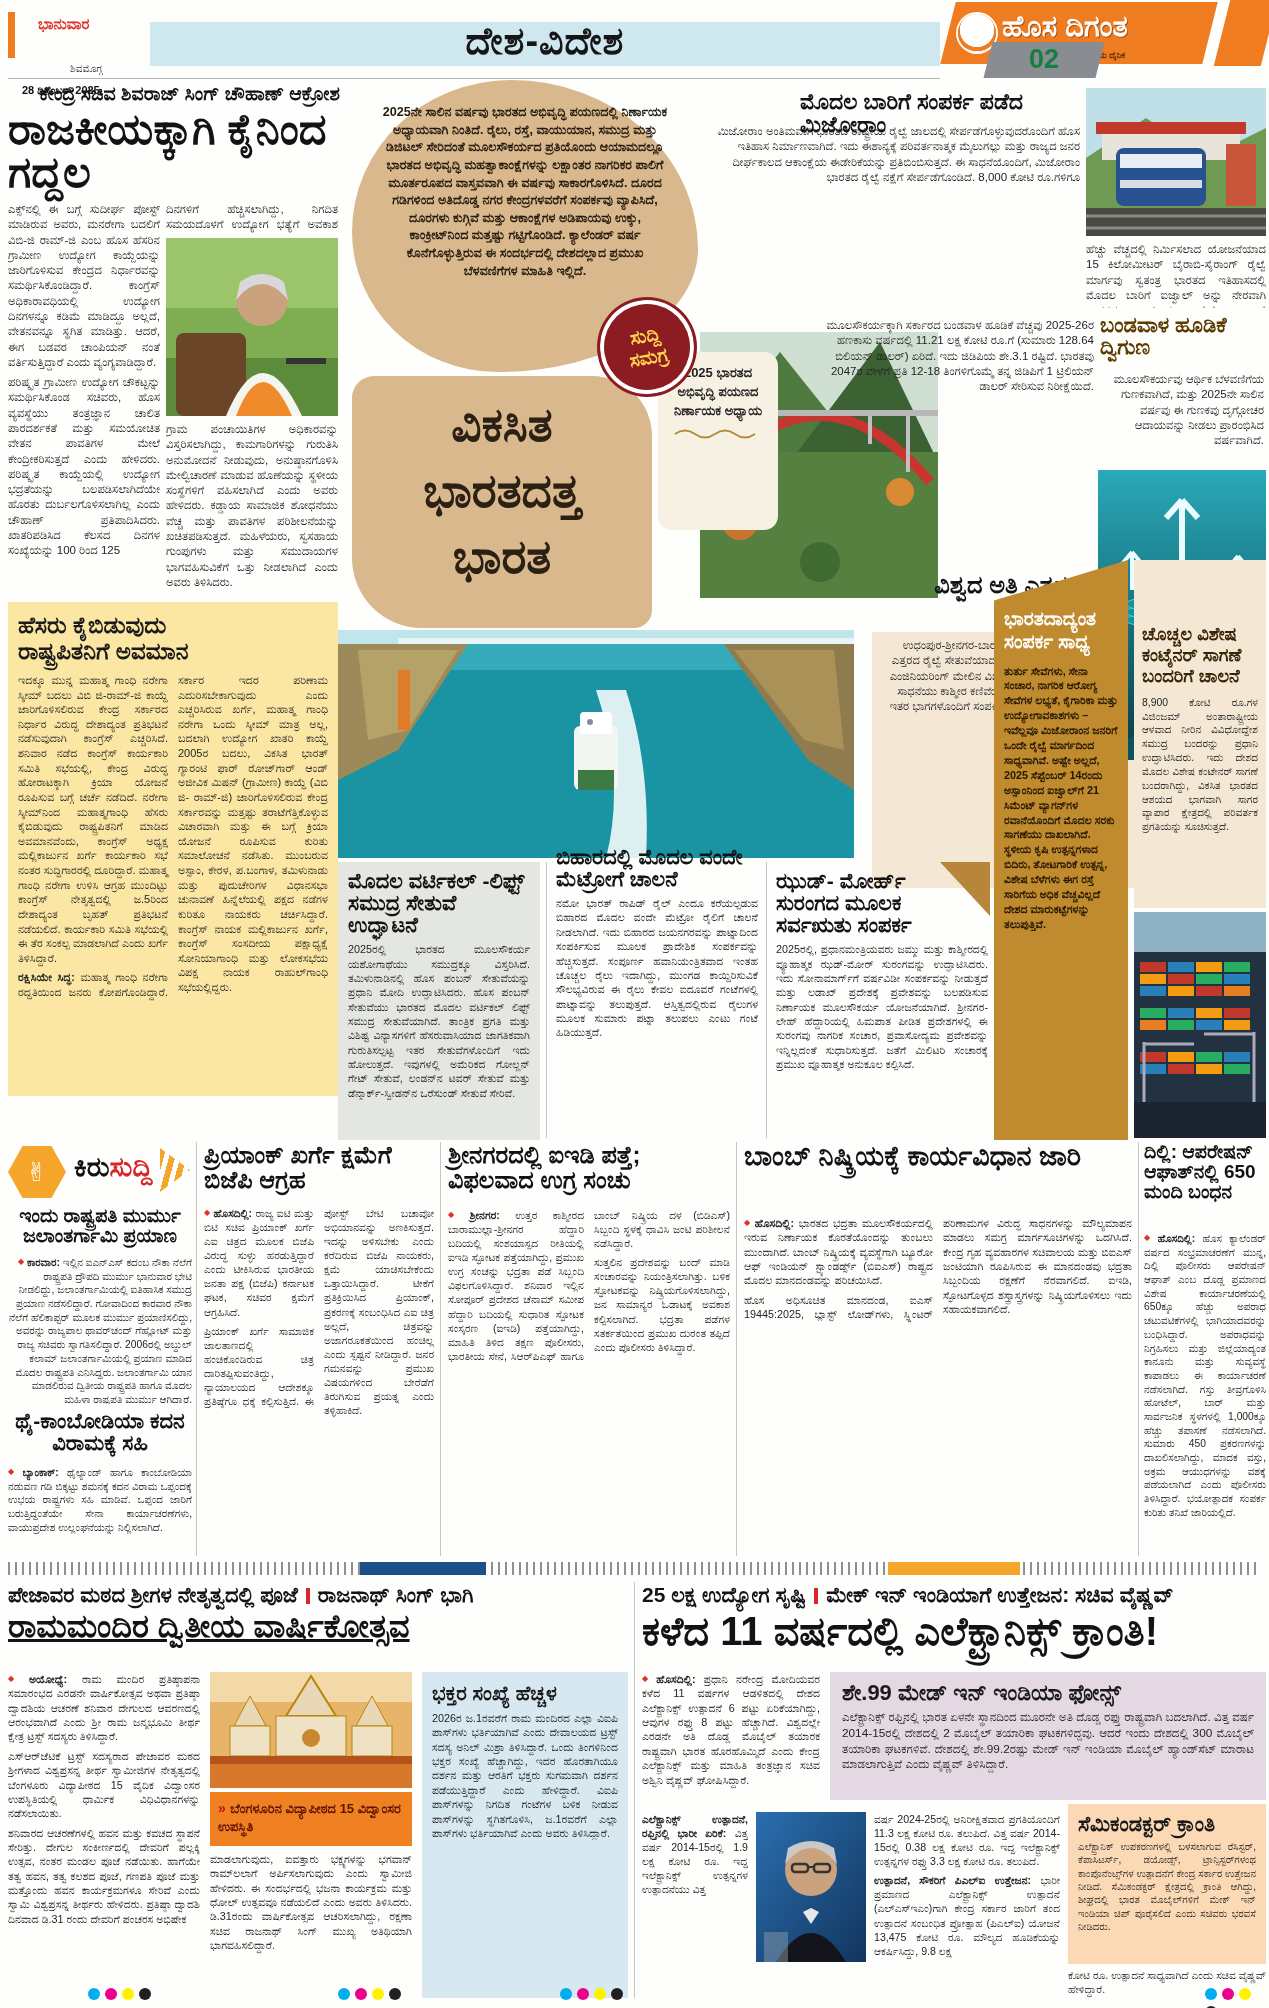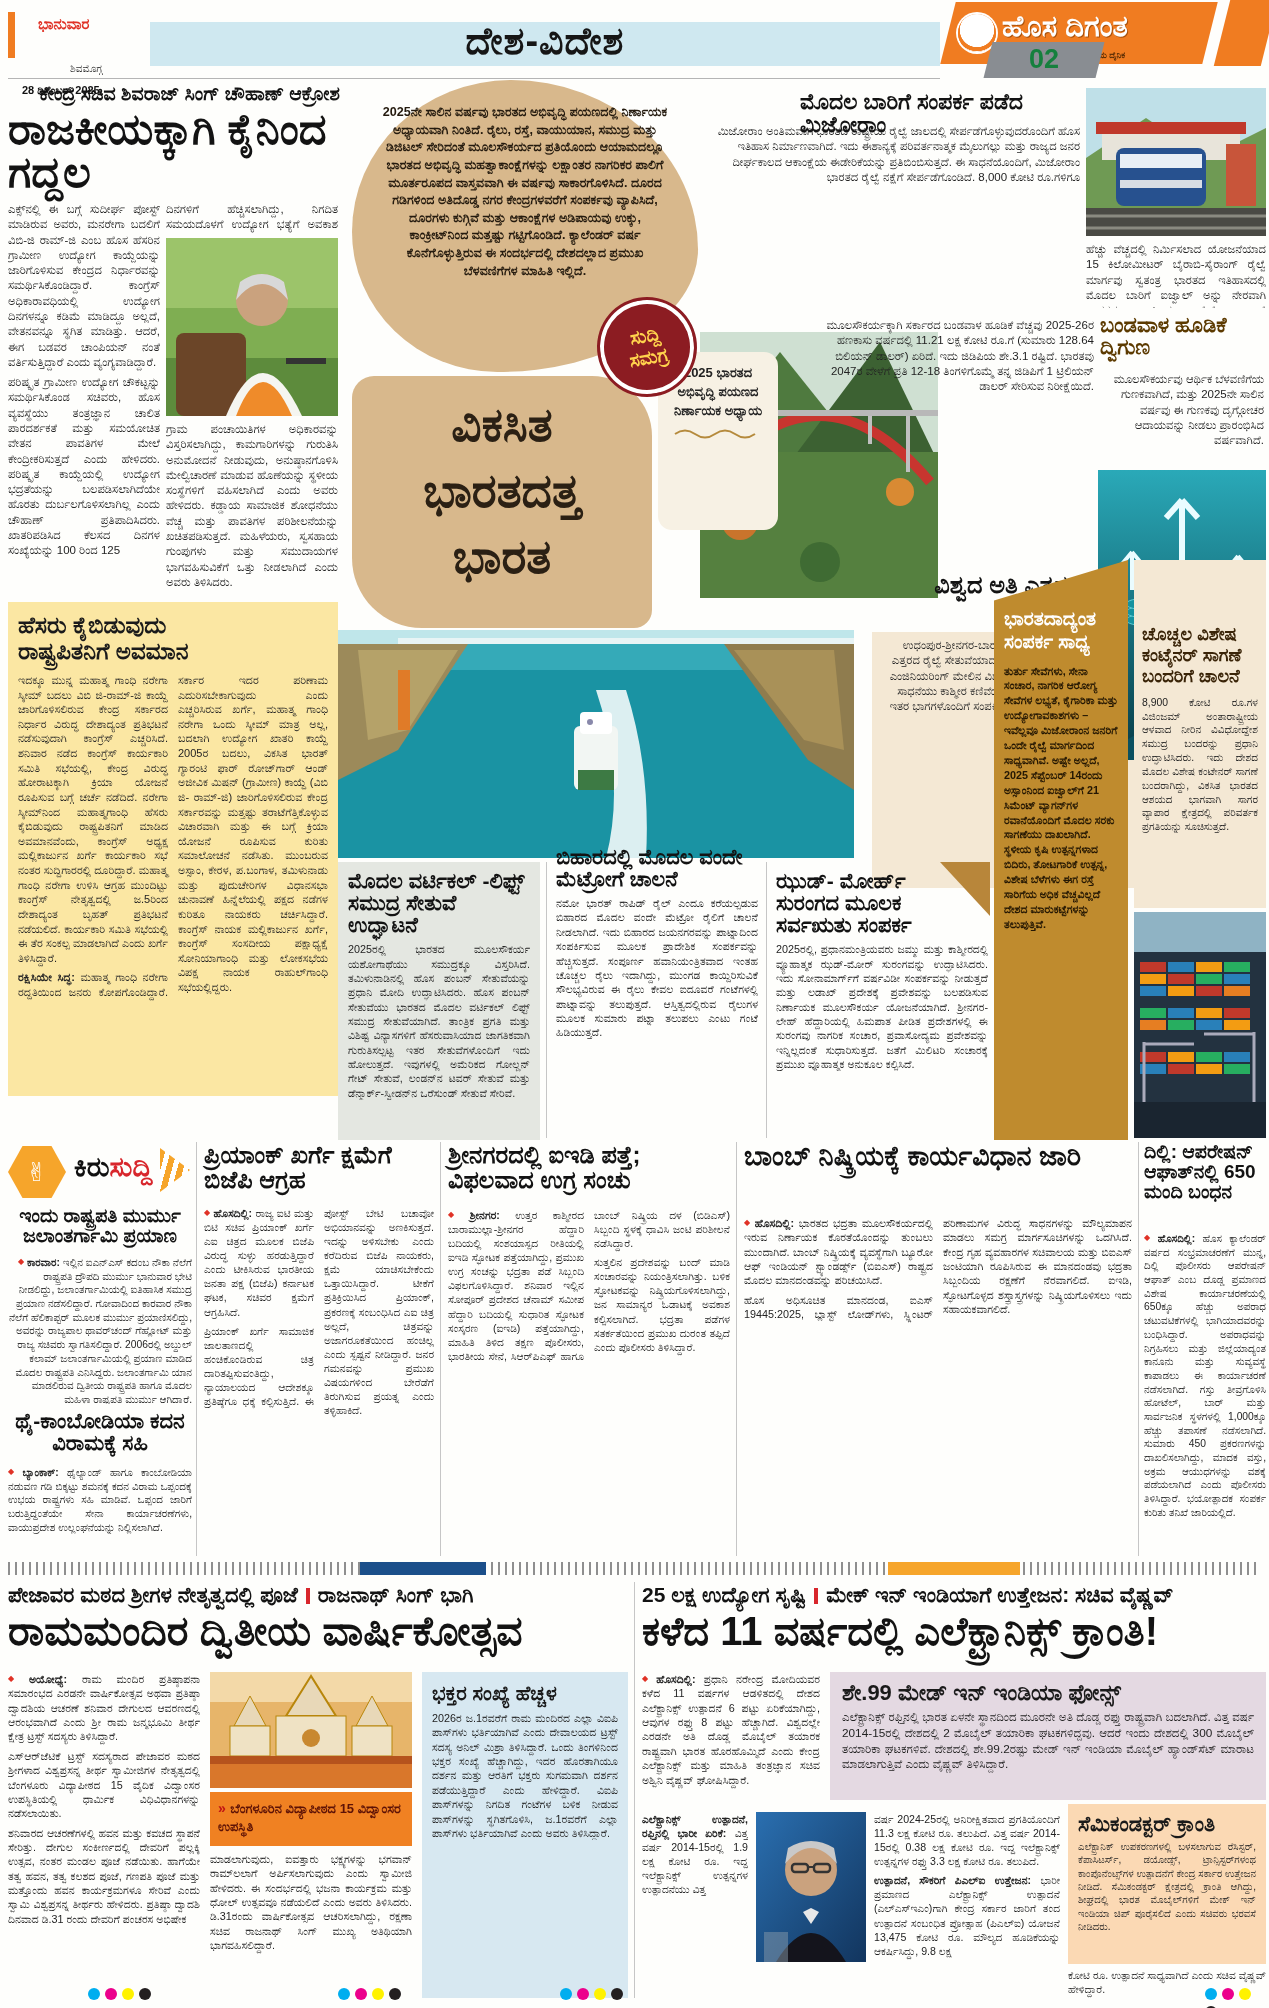--- a/index.html
+++ b/index.html
@@ -336,21 +336,21 @@
     <p><span class="dl">ಹೊಸದಿಲ್ಲಿ:</span> <span>ಹೊಸ ಕ್ಯಾಲೆಂಡರ್ ವರ್ಷದ ಸಂಭ್ರಮಾಚರಣೆಗೆ ಮುನ್ನ, ದಿಲ್ಲಿ ಪೊಲೀಸರು ಆಪರೇಷನ್ ಆಘಾತ್ ಎಂಬ ದೊಡ್ಡ ಪ್ರಮಾಣದ ವಿಶೇಷ ಕಾರ್ಯಾಚರಣೆಯಲ್ಲಿ 650ಕ್ಕೂ ಹೆಚ್ಚು ಅಪರಾಧ ಚಟುವಟಿಕೆಗಳಲ್ಲಿ ಭಾಗಿಯಾದವರನ್ನು ಬಂಧಿಸಿದ್ದಾರೆ. ಅಪರಾಧವನ್ನು ನಿಗ್ರಹಿಸಲು ಮತ್ತು ಜಿಲ್ಲೆಯಾದ್ಯಂತ ಕಾನೂನು ಮತ್ತು ಸುವ್ಯವಸ್ಥೆ ಕಾಪಾಡಲು ಈ ಕಾರ್ಯಾಚರಣೆ ನಡೆಸಲಾಗಿದೆ. ಗಸ್ತು ತೀವ್ರಗೊಳಿಸಿ ಹೋಟೆಲ್, ಬಾರ್ ಮತ್ತು ಸಾರ್ವಜನಿಕ ಸ್ಥಳಗಳಲ್ಲಿ 1,000ಕ್ಕೂ ಹೆಚ್ಚು ತಪಾಸಣೆ ನಡೆಸಲಾಗಿದೆ. ಸುಮಾರು 450 ಪ್ರಕರಣಗಳನ್ನು ದಾಖಲಿಸಲಾಗಿದ್ದು, ಮಾದಕ ವಸ್ತು, ಅಕ್ರಮ ಆಯುಧಗಳನ್ನು ವಶಕ್ಕೆ ಪಡೆಯಲಾಗಿದೆ ಎಂದು ಪೊಲೀಸರು ತಿಳಿಸಿದ್ದಾರೆ. ಭಯೋತ್ಪಾದಕ ಸಂಪರ್ಕ ಕುರಿತು ತನಿಖೆ ಜಾರಿಯಲ್ಲಿದೆ.</span></p>
   </div>
 
   <div class="abs ornament" style="left:8px;top:1562px;width:1253px;height:13px;"></div>
   <div class="abs" style="left:360px;top:1562px;width:126px;height:13px;background:#1b4f8a;"></div>
   <div class="abs" style="left:888px;top:1562px;width:132px;height:13px;background:#f6a52b;"></div>
 
   <div class="abs hl" style="left:8px;top:1584px;width:622px;font-size:21px;">
     <span>ಪೇಜಾವರ ಮಠದ ಶ್ರೀಗಳ ನೇತೃತ್ವದಲ್ಲಿ ಪೂಜೆ</span><span class="kickbar"></span><span>ರಾಜನಾಥ್ ಸಿಂಗ್ ಭಾಗಿ</span>
   </div>
-  <div class="abs hl" style="left:8px;top:1610px;width:622px;font-size:41px;">ರಾಮಮಂದಿರ ದ್ವಿತೀಯ ವಾರ್ಷಿಕೋತ್ಸವ</div>
+  <div class="abs hl" style="left:8px;top:1610px;width:622px;font-size:32px;text-decoration:underline;">ರಾಮಮಂದಿರ ದ್ವಿತೀಯ ವಾರ್ಷಿಕೋತ್ಸವ</div>
 
   <div class="abs body" style="left:8px;top:1672px;width:192px;height:326px;font-size:10.8px;">
     <p><span class="dl">ಅಯೋಧ್ಯೆ:</span> <span>ರಾಮ ಮಂದಿರ ಪ್ರತಿಷ್ಠಾಪನಾ ಸಮಾರಂಭದ ಎರಡನೇ ವಾರ್ಷಿಕೋತ್ಸವ ಅಥವಾ ಪ್ರತಿಷ್ಠಾ ದ್ವಾದಶಿಯ ಆಚರಣೆ ಶನಿವಾರ ದೇಗುಲದ ಆವರಣದಲ್ಲಿ ಆರಂಭವಾಗಿದೆ ಎಂದು ಶ್ರೀ ರಾಮ ಜನ್ಮಭೂಮಿ ತೀರ್ಥ ಕ್ಷೇತ್ರ ಟ್ರಸ್ಟ್ ಸದಸ್ಯರು ತಿಳಿಸಿದ್ದಾರೆ.</span></p>
     <p>ಎಸ್‌ಆರ್‌ಜೆಟಿಕೆ ಟ್ರಸ್ಟ್ ಸದಸ್ಯರಾದ ಪೇಜಾವರ ಮಠದ ಶ್ರೀಗಳಾದ ವಿಶ್ವಪ್ರಸನ್ನ ತೀರ್ಥ ಸ್ವಾಮೀಜಿಗಳ ನೇತೃತ್ವದಲ್ಲಿ ಬೆಂಗಳೂರು ವಿದ್ಯಾಪೀಠದ 15 ವೈದಿಕ ವಿದ್ವಾಂಸರ ಉಪಸ್ಥಿತಿಯಲ್ಲಿ ಧಾರ್ಮಿಕ ವಿಧಿವಿಧಾನಗಳನ್ನು ನಡೆಸಲಾಯಿತು.</p>
     <p>ಶನಿವಾರದ ಆಚರಣೆಗಳಲ್ಲಿ ಹವನ ಮತ್ತು ಕವಚದ ಸ್ಥಾಪನೆ ಸೇರಿತ್ತು. ದೇಗುಲ ಸಂಕೀರ್ಣದಲ್ಲಿ ದೇವರಿಗೆ ಪಲ್ಲಕ್ಕಿ ಉತ್ಸವ, ನಂತರ ಮಂಡಲ ಪೂಜೆ ನಡೆಯಿತು. ಹಾಗೆಯೇ ತತ್ವ ಹವನ, ತತ್ವ ಕಲಶದ ಪೂಜೆ, ಗಣಪತಿ ಪೂಜೆ ಮತ್ತು ಮತ್ತೊಂದು ಹವನ ಕಾರ್ಯಕ್ರಮಗಳೂ ಸೇರಿವೆ ಎಂದು ಸ್ವಾಮಿ ವಿಶ್ವಪ್ರಸನ್ನ ತೀರ್ಥರು ಹೇಳಿದರು. ಪ್ರತಿಷ್ಠಾ ದ್ವಾದಶಿ ದಿನವಾದ ಡಿ.31 ರಂದು ದೇವರಿಗೆ ಪಂಚರಸ ಅಭಿಷೇಕ</p>
   </div>
 
   <div class="abs photo" style="left:210px;top:1672px;width:202px;height:116px;">
     <svg width="202" height="116" viewBox="0 0 202 116">
       <rect width="202" height="116" fill="#e7b56a"></rect>

